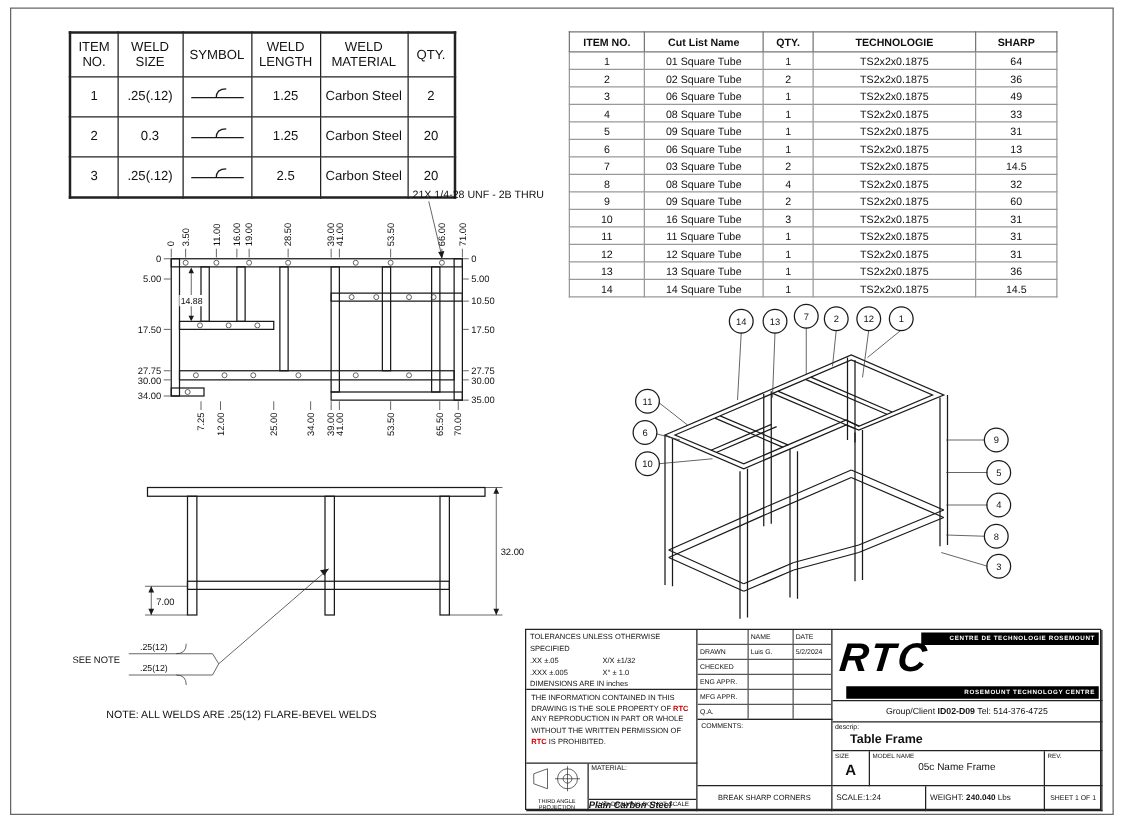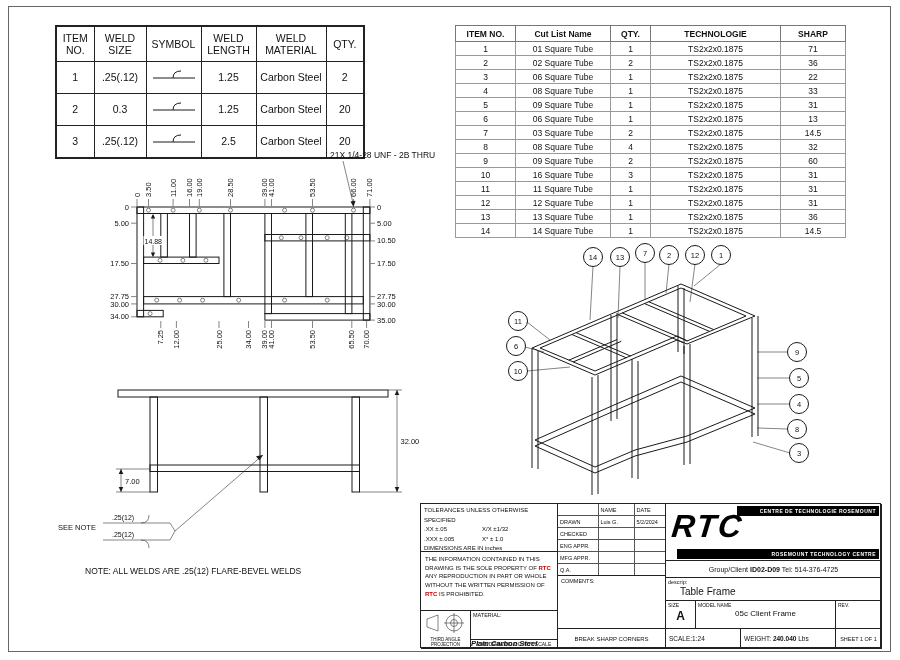--- a/index.html
+++ b/index.html
@@ -48,21 +48,21 @@
   .breakc{left:137px;top:125px;width:108px;height:20px;font-size:6px;text-align:center;line-height:20px;}
   .logo{left:245px;top:0;width:216px;height:57px;}
   .logo .bar{position:absolute;background:#000;color:#fff;font-size:5px;font-weight:bold;letter-spacing:.5px;text-align:right;padding:0 3px;line-height:10px;height:10px;box-sizing:border-box;}
   .logo .bar-top{right:2px;top:2px;width:142px;}
   .logo .bar-bottom{right:2px;top:45px;width:202px;}
   .logo .rtc{position:absolute;left:6px;top:6px;font-size:32px;font-weight:bold;font-style:italic;letter-spacing:2px;transform:skewX(-6deg);color:#000;line-height:1;}
   .group{left:245px;top:57px;width:216px;height:17px;font-size:7px;text-align:center;line-height:17px;}
   .group b{font-weight:bold;}
   .descrip{left:245px;top:74px;width:216px;height:23px;}
   .descrip .lbl{font-size:5.5px;padding:1px 2px;}
-  .descrip .val{font-size:10px;font-weight:normal;padding-left:14px;}
+  .descrip .val{font-size:10px;font-weight:bold;padding-left:14px;}
   .sizec{left:245px;top:97px;width:30px;height:28px;text-align:center;}
   .sizec .lbl{font-size:5px;text-align:left;padding:1px 2px;}
   .sizec .val{font-size:12px;font-weight:bold;}
   .modelc{left:275px;top:97px;width:140px;height:28px;text-align:center;}
   .modelc .lbl{font-size:5px;text-align:left;padding:1px 2px;}
   .modelc .val{font-size:8px;}
   .revc{left:415px;top:97px;width:46px;height:28px;}
   .revc .lbl{font-size:5px;padding:1px 2px;}
   .scalec{left:245px;top:125px;width:75px;height:20px;font-size:6.5px;line-height:20px;padding-left:3px;}
   .weightc{left:320px;top:125px;width:95px;height:20px;font-size:6.5px;line-height:20px;padding-left:3px;}
@@ -151,35 +151,35 @@
         <th>TECHNOLOGIE</th>
         <th>SHARP</th>
       </tr>
     </thead>
     <tbody>
         <tr>
           <td>1</td>
           <td>01 Square Tube</td>
           <td>1</td>
           <td>TS2x2x0.1875</td>
-          <td>71</td>
+          <td>64</td>
         </tr>
         <tr>
           <td>2</td>
           <td>02 Square Tube</td>
           <td>2</td>
           <td>TS2x2x0.1875</td>
           <td>36</td>
         </tr>
         <tr>
           <td>3</td>
           <td>06 Square Tube</td>
           <td>1</td>
           <td>TS2x2x0.1875</td>
-          <td>22</td>
+          <td>49</td>
         </tr>
         <tr>
           <td>4</td>
           <td>08 Square Tube</td>
           <td>1</td>
           <td>TS2x2x0.1875</td>
           <td>33</td>
         </tr>
         <tr>
           <td>5</td>
@@ -521,21 +521,21 @@
     <div class="tbc descrip">
       <div class="lbl">descrip:</div>
       <div class="val">Table Frame</div>
     </div>
     <div class="tbc sizec">
       <div class="lbl">SIZE</div>
       <div class="val">A</div>
     </div>
     <div class="tbc modelc">
       <div class="lbl">MODEL NAME</div>
-      <div class="val">05c Client Frame</div>
+      <div class="val">05c Name Frame</div>
     </div>
     <div class="tbc revc">
       <div class="lbl">REV.</div>
     </div>
     <div class="tbc scalec">SCALE:1:24</div>
     <div class="tbc weightc">
       <span>WEIGHT: </span><b>240.040</b><span> Lbs</span>
     </div>
     <div class="tbc sheetc">SHEET 1  OF 1</div>
   </div>

